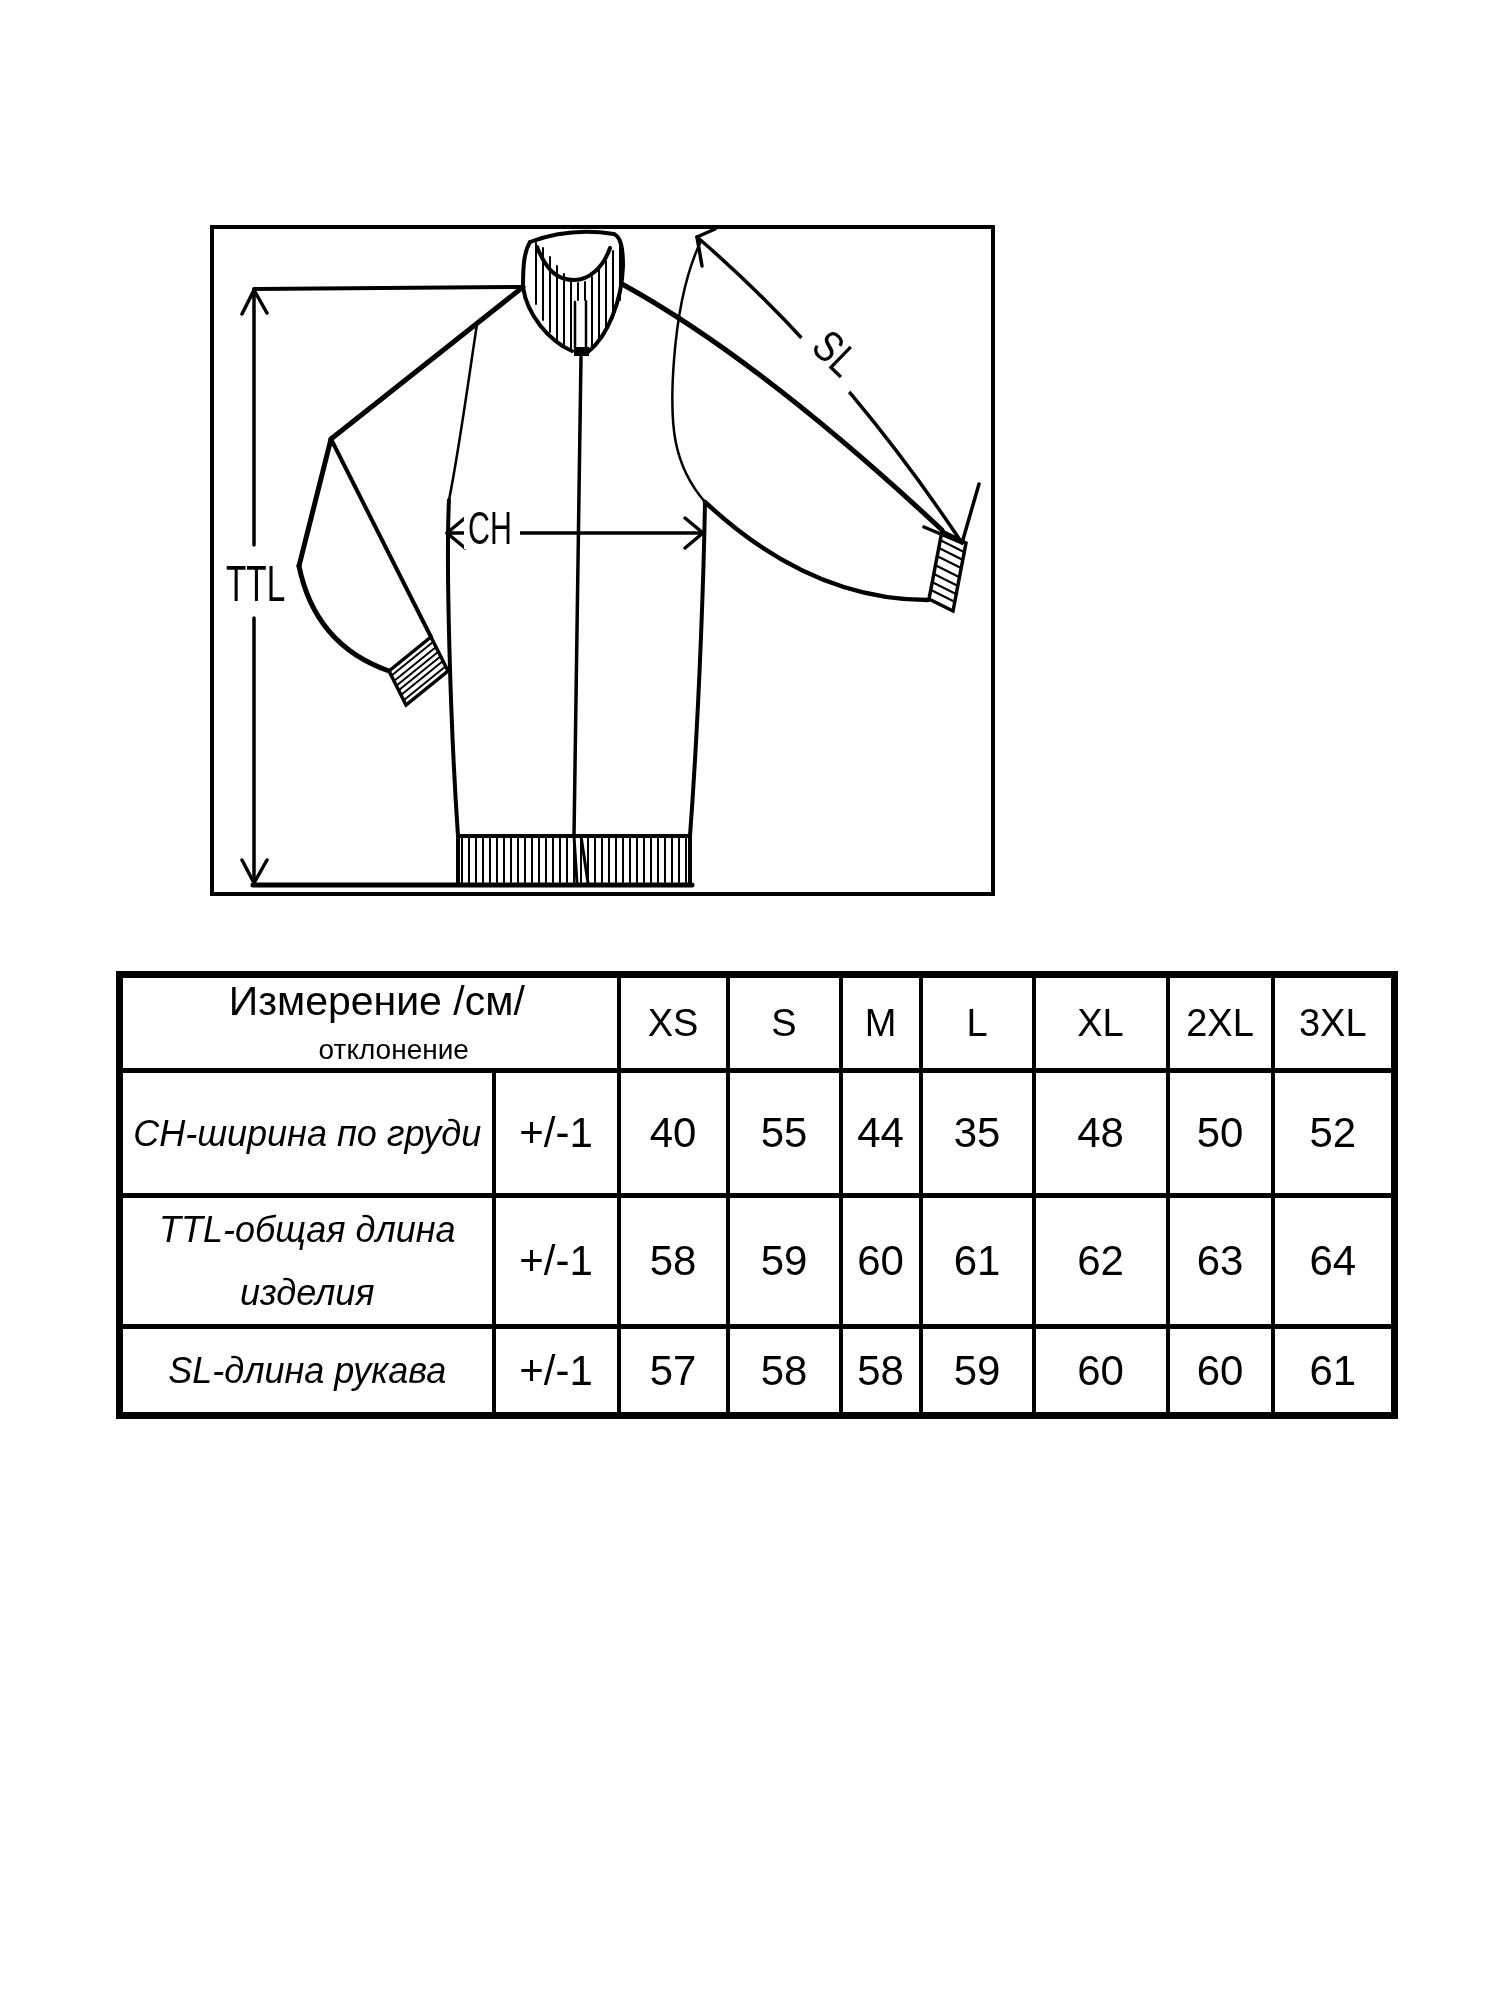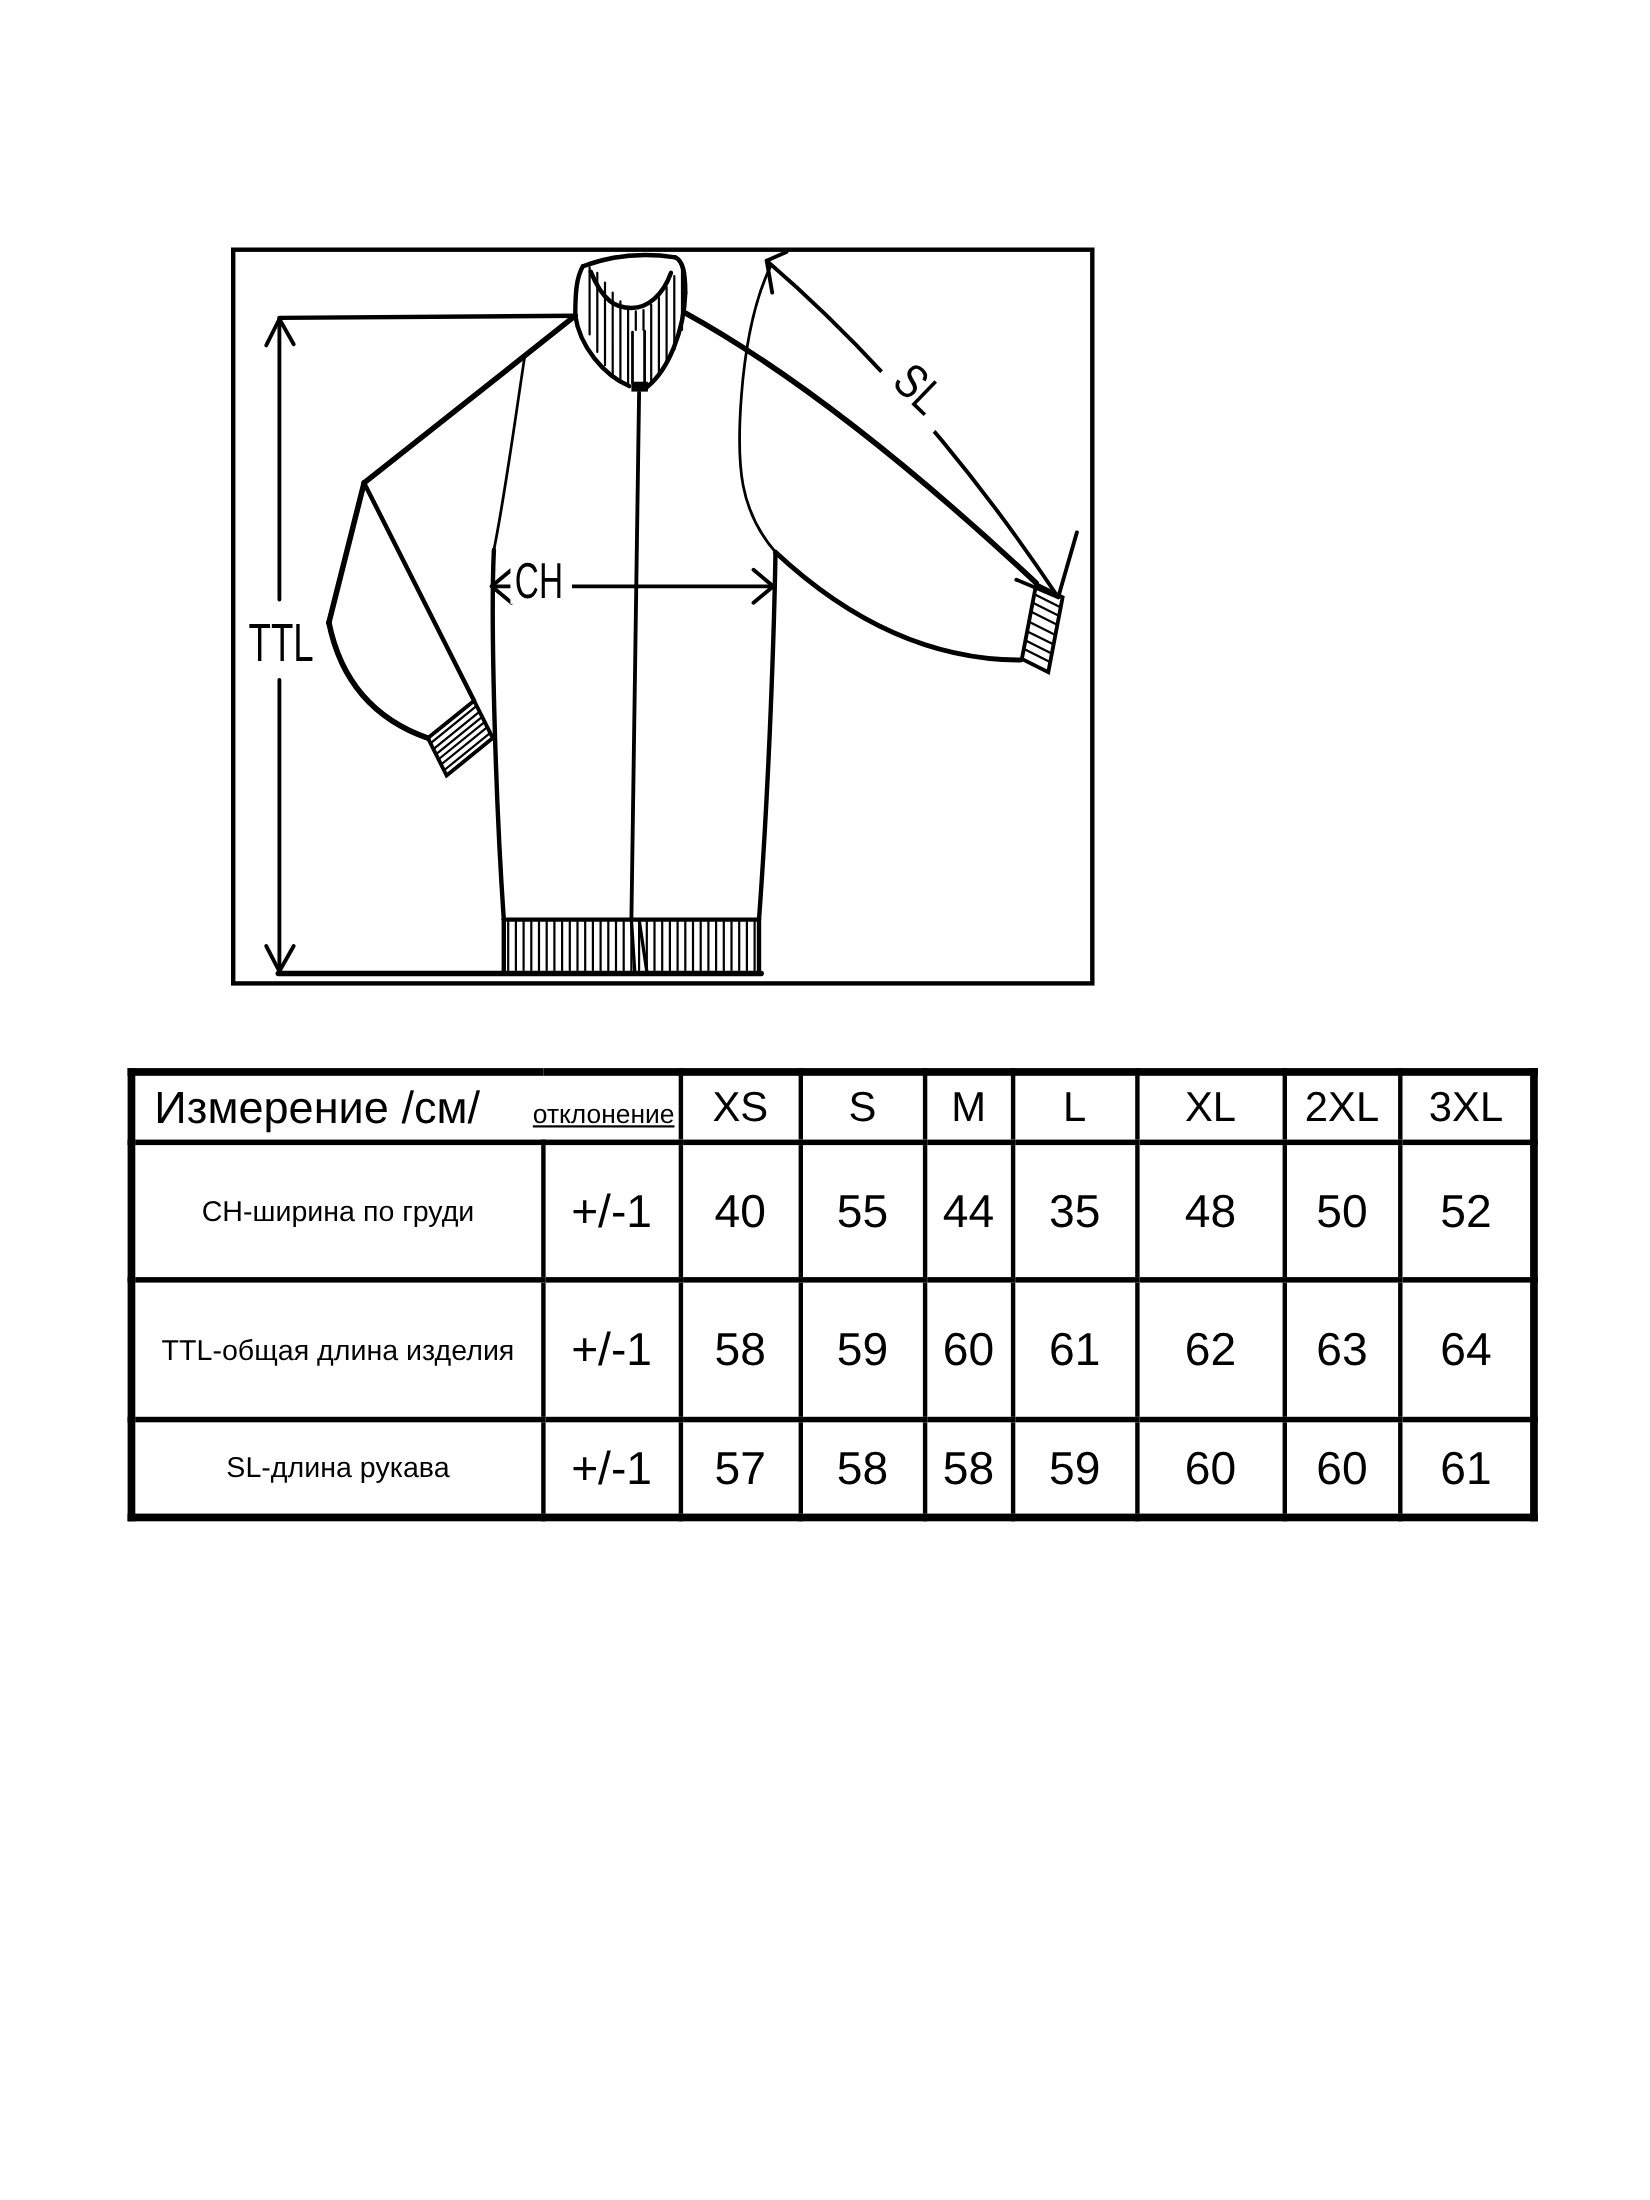--- a/index.html
+++ b/index.html
@@ -17,24 +17,24 @@
   table.size-table td,table.size-table th{
     border:4px solid #000;
     padding:0;margin:0;
     text-align:center;vertical-align:middle;
     font-weight:400;color:#000;background:#fff;
   }
   table.size-table{border:7px solid #000;}
   tr.hdr th{border-bottom-width:5px;height:58px;font-size:38px;}
   th.measure-cell{text-align:left;}
   .measure-main{font-size:41px;padding-left:14px;}
-  .measure-tol{font-size:24px;padding-left:48px;text-decoration:underline;}
+  .measure-tol{font-size:28px;padding-left:48px;}
   td.name-cell{
     text-align:left;padding-left:16px;padding-right:30px;
-    font-size:26px;line-height:63px;
+    font-size:36px;line-height:63px;font-style:italic;
   }
   td.num-cell,td.tol-cell{font-size:42px;}
   tr.row-ch td{height:120px;border-top-width:5px;border-bottom-width:5px;}
   tr.row-ttl td{height:122px;border-bottom-width:5px;}
   tr.row-sl td{height:83px;}
 </style>
 </head>
 <body>
 
 <div class="page">

